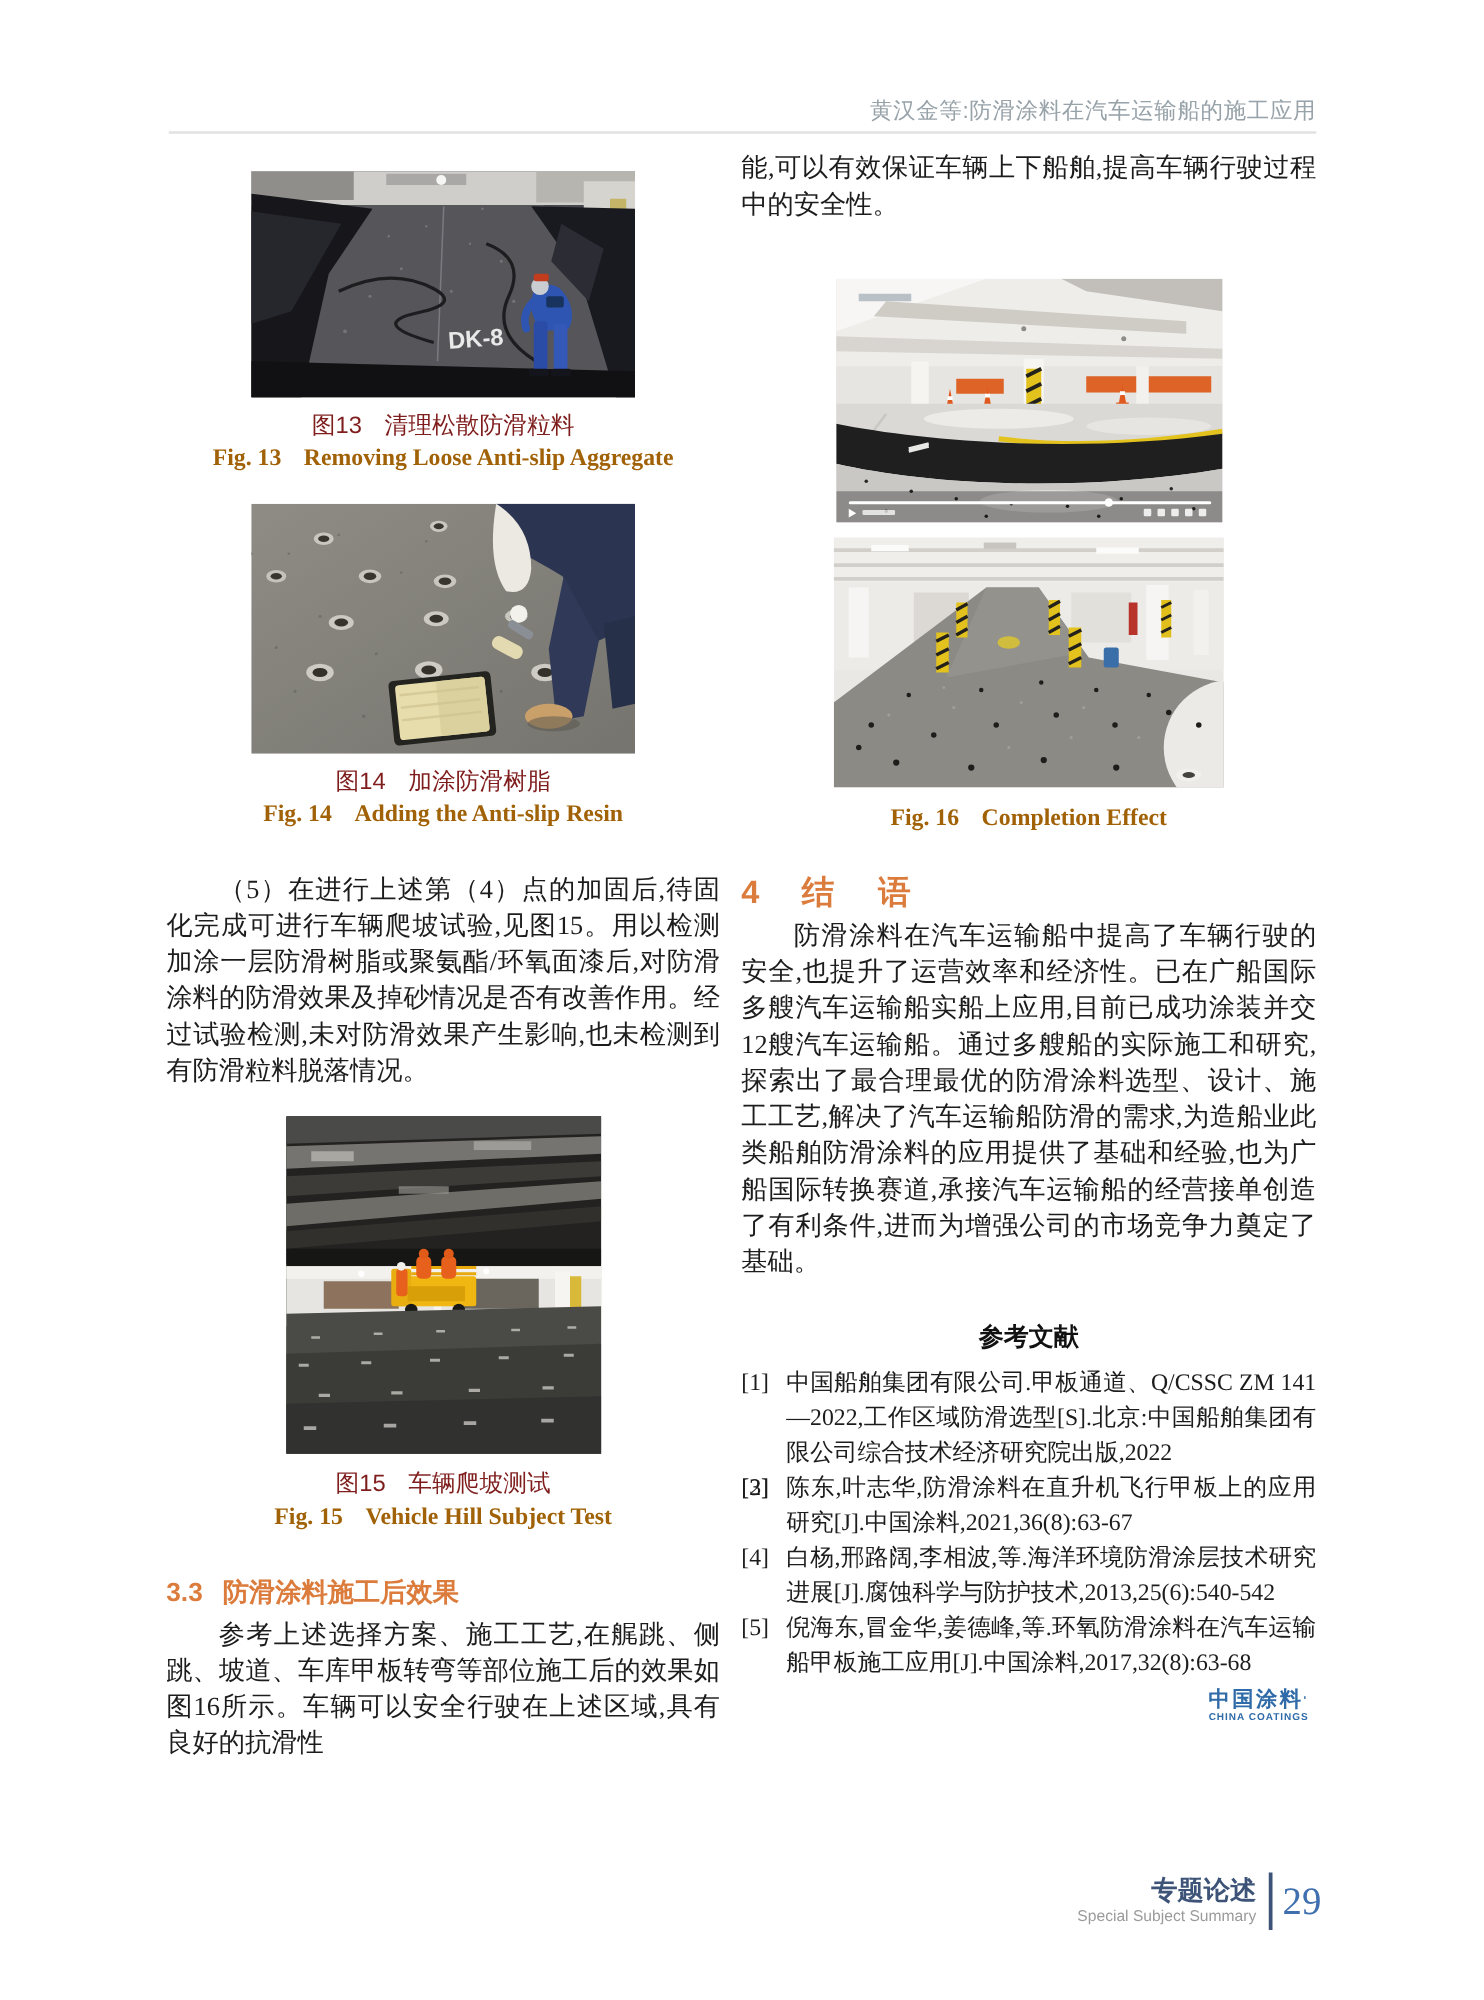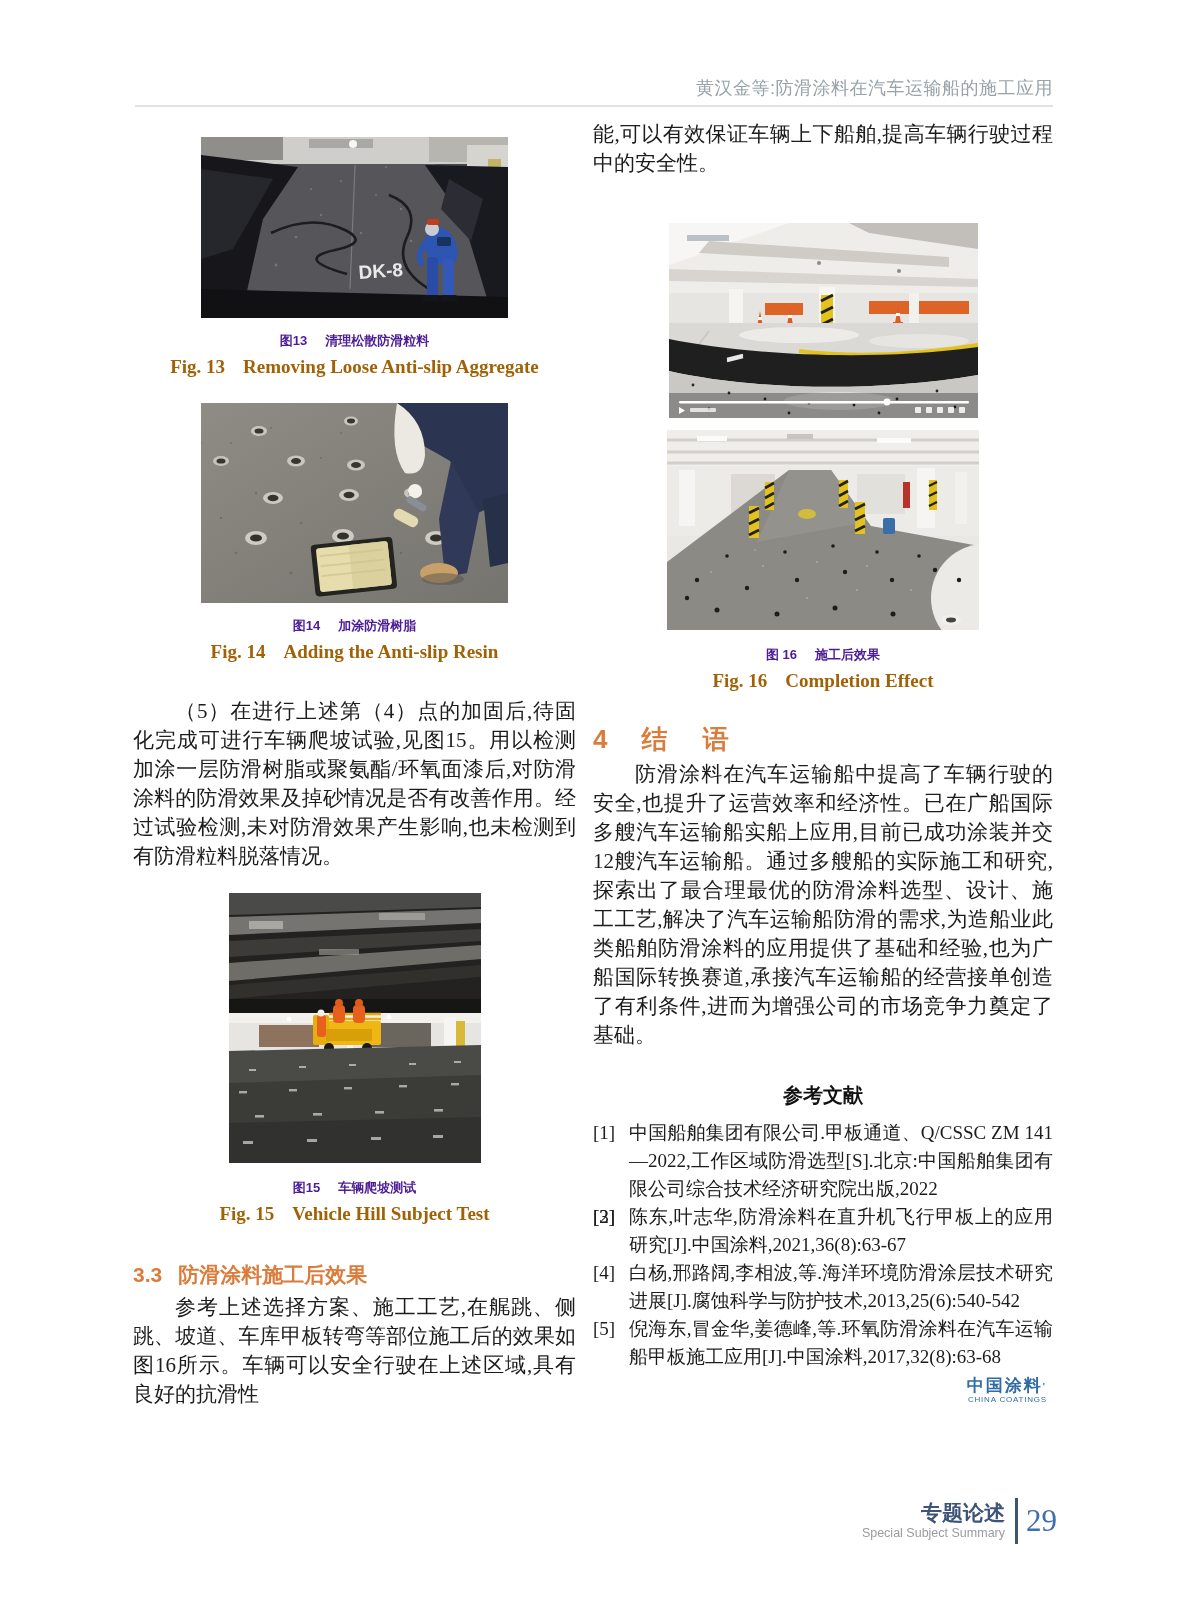--- a/index.html
+++ b/index.html
@@ -17,41 +17,41 @@
   .col-left  { left:133px; width:443px; }
   .col-right { left:593px; width:460px; top:112px; }
 
   p.body-para { font-size:21px; line-height:29px; text-align:justify; text-justify:inter-character; }
   p.indent { text-indent:2em; }
 
   figure { margin:0 auto; display:block; }
   .photo { display:block; margin:0 auto; }
 
   .fig-caption { text-align:center; margin-top:10px; }
-  .cap-zh { font-family:"Liberation Sans","DejaVu Sans",sans-serif; font-weight:bold; font-size:13px; line-height:26px; color:#4c1d95; }
+  .cap-zh { font-family:"Liberation Sans","DejaVu Sans",sans-serif; font-weight:normal; font-size:19px; line-height:26px; color:#7f1d1d; }
   .cap-en { font-family:"Liberation Serif","DejaVu Serif",serif; font-weight:bold; font-size:19px; line-height:26px; color:#a16207; }
   .cap-zh .cap-label, .cap-en .cap-label { margin-right:18px; }
 
   .sec-heading { font-family:"Liberation Sans","DejaVu Sans",sans-serif; font-weight:bold; color:#dc7c3c; }
   .sec-33 { font-size:21px; line-height:28px; margin-top:34px; }
   .sec-33 .sec-num { margin-right:16px; }
   .sec-4 { font-size:26px; line-height:34px; margin-top:28px; }
   .sec-4 .sec-num { margin-right:20px; letter-spacing:14px; }
 
   .refs-heading { text-align:center; font-family:"Liberation Sans","DejaVu Sans",sans-serif;
     font-weight:bold; font-size:20px; margin-top:32px; color:#111; }
   .ref-list { margin-top:10px; }
   .ref-item { position:relative; padding-left:36px; font-size:19px; line-height:28px; text-align:justify; }
   .ref-marker { position:absolute; left:0; top:0; }
 
   .logo { margin-top:6px; text-align:right; padding-right:6px;
     font-family:"Liberation Sans","DejaVu Sans",sans-serif; color:#2f6ba8; }
   .logo-zh { font-size:17px; font-weight:bold; letter-spacing:2px; line-height:18px; }
   .logo-tm { font-size:9px; vertical-align:top; }
-  .logo-en { font-size:8px; font-weight:normal; letter-spacing:0.8px; line-height:10px; }
+  .logo-en { font-size:8px; font-weight:bold; letter-spacing:0.8px; line-height:10px; }
 
   
   .footer { position:absolute; top:1498px; right:130px; display:flex; align-items:center; }
   .footer-text { text-align:right; margin-right:10px; }
   .footer-zh { font-family:"Liberation Sans","DejaVu Sans",sans-serif; font-weight:bold; font-size:21px;
     color:#3d5377; line-height:24px; }
   .footer-en { font-family:"Liberation Sans","DejaVu Sans",sans-serif; font-size:12.5px; color:#9b9b9b; line-height:16px; }
   .footer-bar { width:3px; height:46px; background:#3d5377; margin-right:8px; }
   .footer-num { font-size:31px; color:#3f6fae; font-family:"Liberation Serif","DejaVu Serif",serif; } 
 </style>
@@ -460,21 +460,20 @@
               <circle cx="140" cy="168" r="1.2"></circle>
             <circle cx="88" cy="120" r="1.1"></circle>
               <circle cx="190" cy="160" r="1.2"></circle>
           </g>
           <ellipse cx="284" cy="190" rx="10" ry="5" fill="#f1f0ed"></ellipse>
             <ellipse cx="284" cy="190" rx="5" ry="2.4" fill="#45443f"></ellipse>
         </g>
       </svg>
 
       <figcaption class="fig-caption" style="margin-top:12px;">
-        <div class="cap-zh"><span class="cap-label">图 16</span><span>施工后效果</span></div>
         <div class="cap-en"><span class="cap-label">Fig. 16</span><span>Completion Effect</span></div>
       </figcaption>
     </figure>
 
     <h2 class="sec-heading sec-4">
       <span class="sec-num">4</span><span style="letter-spacing:14px;">结  语</span>
     </h2>
     <p class="body-para indent" style="margin-top:4px;">防滑涂料在汽车运输船中提高了车辆行驶的安全,也提升了运营效率和经济性。已在广船国际多艘汽车运输船实船上应用,目前已成功涂装并交12艘汽车运输船。通过多艘船的实际施工和研究,探索出了最合理最优的防滑涂料选型、设计、施工工艺,解决了汽车运输船防滑的需求,为造船业此类船舶防滑涂料的应用提供了基础和经验,也为广船国际转换赛道,承接汽车运输船的经营接单创造了有利条件,进而为增强公司的市场竞争力奠定了基础。</p>
 
     <div class="refs-heading">参考文献</div>

